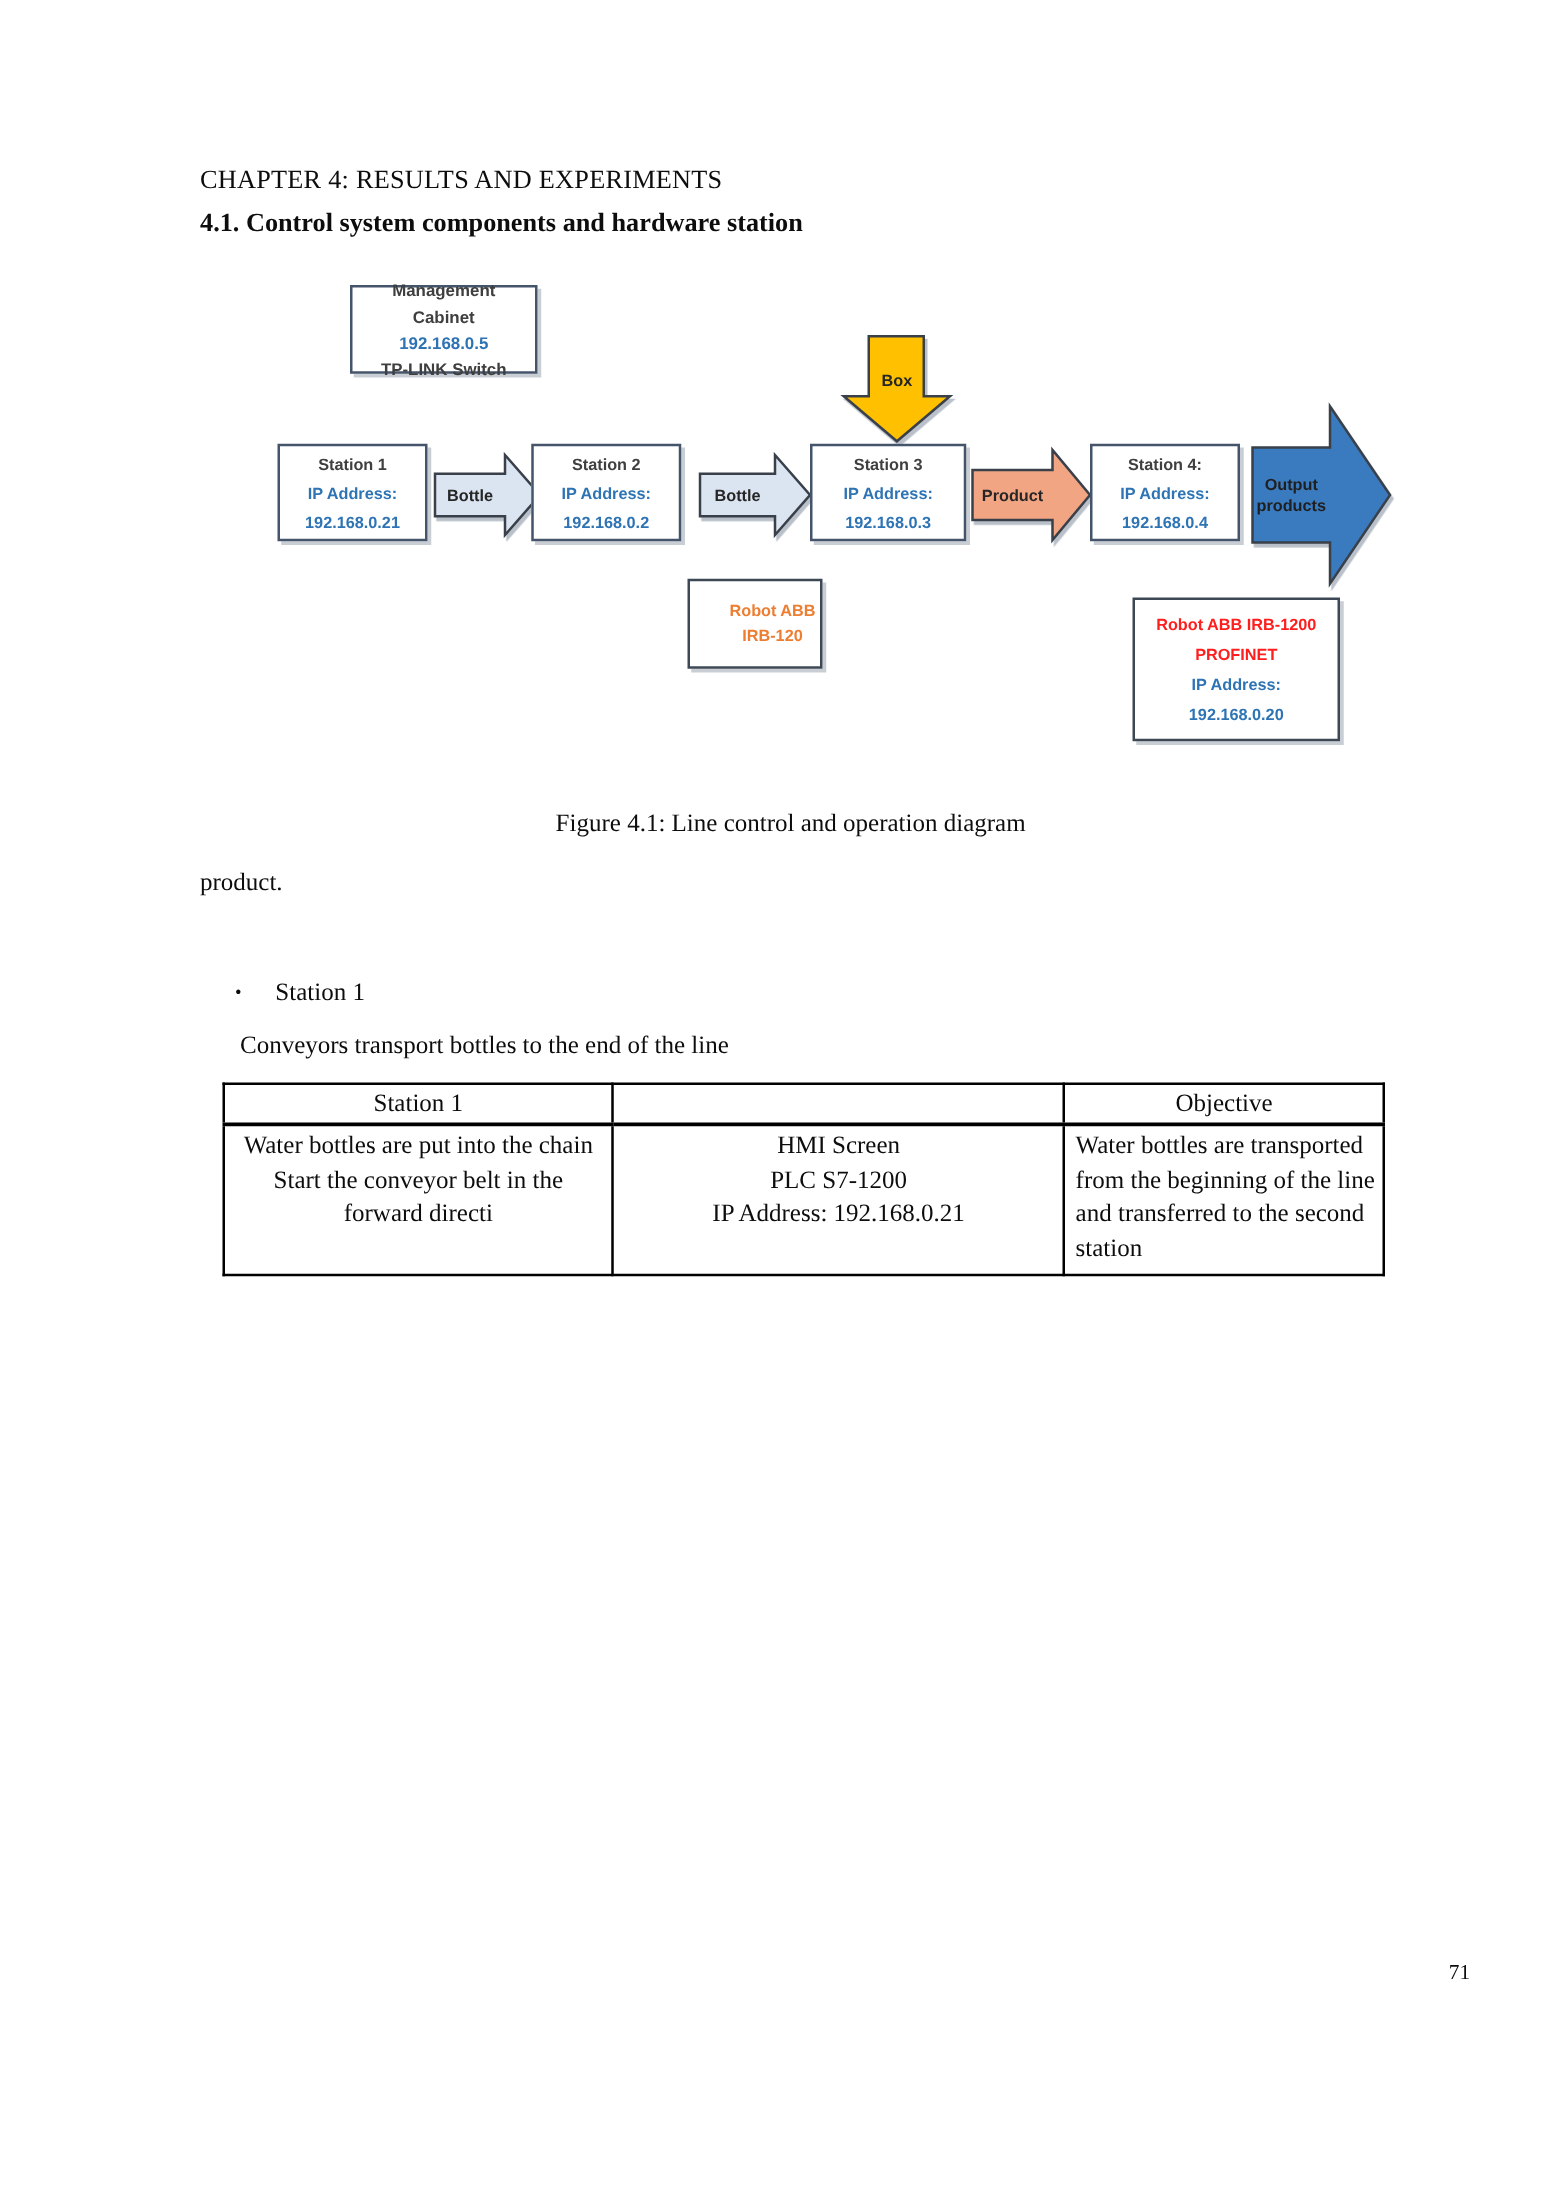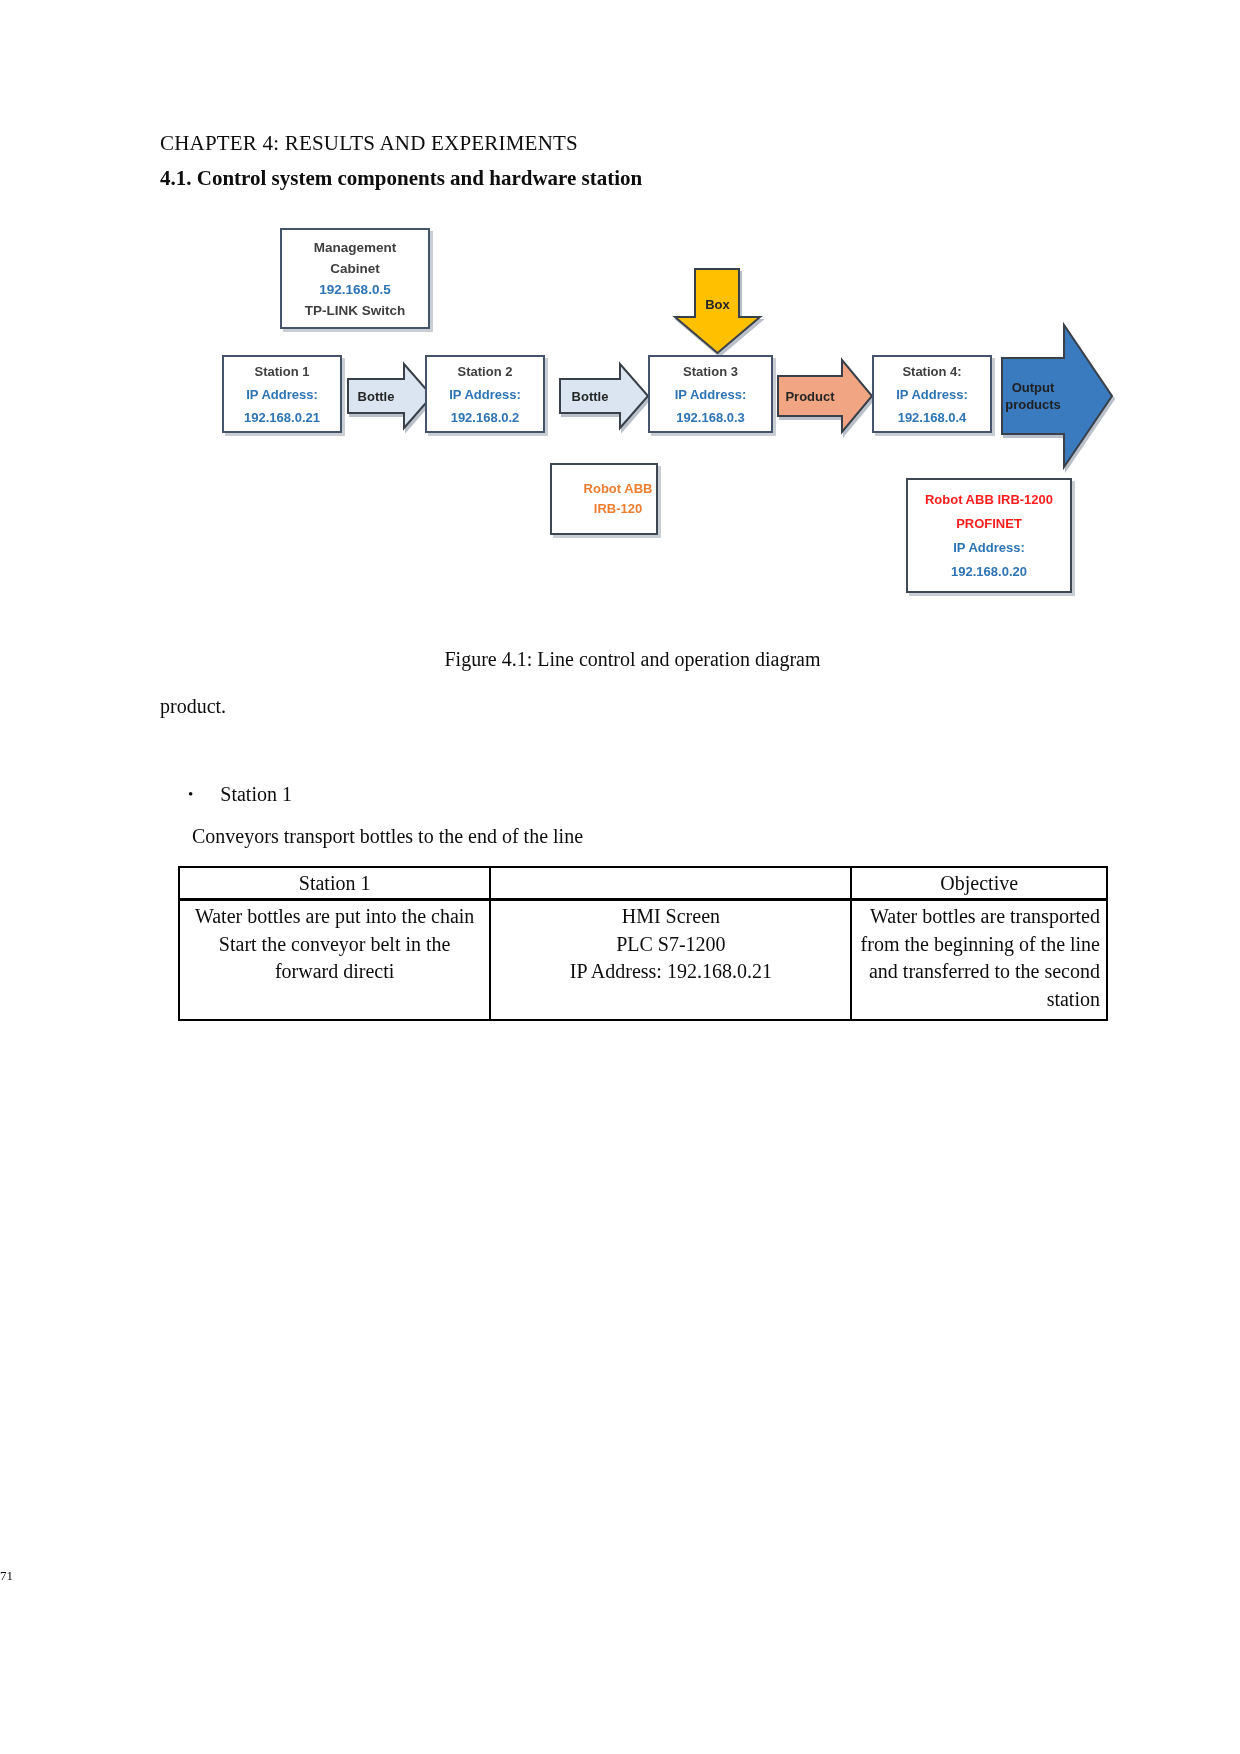--- a/index.html
+++ b/index.html
@@ -33,44 +33,44 @@
   .bullet-row {
     position:absolute; top:783px; left:188px;
     font-size:20px; display:flex; align-items:baseline;
   }
   .bullet-dot { font-size:15px; margin-right:27px; transform:translateY(-2px); }
   .note-line {
     position:absolute; top:825px; left:192px; font-size:20px;
   }
   .page-number {
     position:absolute; top:1568px; left:0; width:1176px;
-    text-align:left; font-size:13px;font-family:Liberation Serif, serif;
+    text-align:right; font-size:17px;font-family:Liberation Serif, serif;
   }
   
   table.doc-table {
     position:absolute; top:866px; left:178px; width:930px;
     border-collapse:collapse; font-size:20px;
   }
   table.doc-table td { border:2px solid #000; vertical-align:top; }
   table.doc-table tr.hdr td { border-bottom:3px solid #000; text-align:center; line-height:28px; padding:1px 4px; }
   table.doc-table tr.body td { line-height:27.5px; padding:2px 6px 6px; }
   td.c1 { width:312px; text-align:center; }
   td.c2 { width:362px; text-align:center; }
-  td.c3 { width:256px; text-align:right; padding-left:8px !important; }
+  td.c3 { width:256px; text-align:left; padding-left:8px !important; }
   
   .diagram { position:absolute; top:205px; left:0; width:1240px; height:400px;
              font-family:"Liberation Sans", sans-serif; }
   .dbox {
     position:absolute; background:#fff;
     border:2px solid var(--box_border);
     box-shadow:3px 3px 0 rgba(100,115,135,.35);
     display:flex; flex-direction:column; justify-content:center;
     text-align:center; color:#3f3f3f;
   }
-  .mgmt { left:280px; top:23px; width:150px; height:101px; font-size:13.5px; font-weight:600; line-height:21px; }
+  .mgmt { left:280px; top:23px; width:150px; height:71px; font-size:13.5px; font-weight:600; line-height:21px; }
   .station { top:150px; height:78px; font-size:13px; font-weight:700; line-height:23px; }
   .st1 { left:222px; width:120px; }
   .st2 { left:425px; width:120px; }
   .st3 { left:648px; width:125px; }
   .st4 { left:872px; width:120px; }
   .blue-text { color:var(--accent_blue); font-weight:700; }
   .robot120 { left:550px; top:258px; width:108px; height:72px; font-size:13px; font-weight:700; line-height:20px;
               border-color:#3d4854; color:var(--robot_orange);padding-left:28px; }
   .robot1200 { left:906px; top:273px; width:166px; height:115px; font-size:13px; font-weight:700; line-height:24px;
                border-color:#3d4854; }

